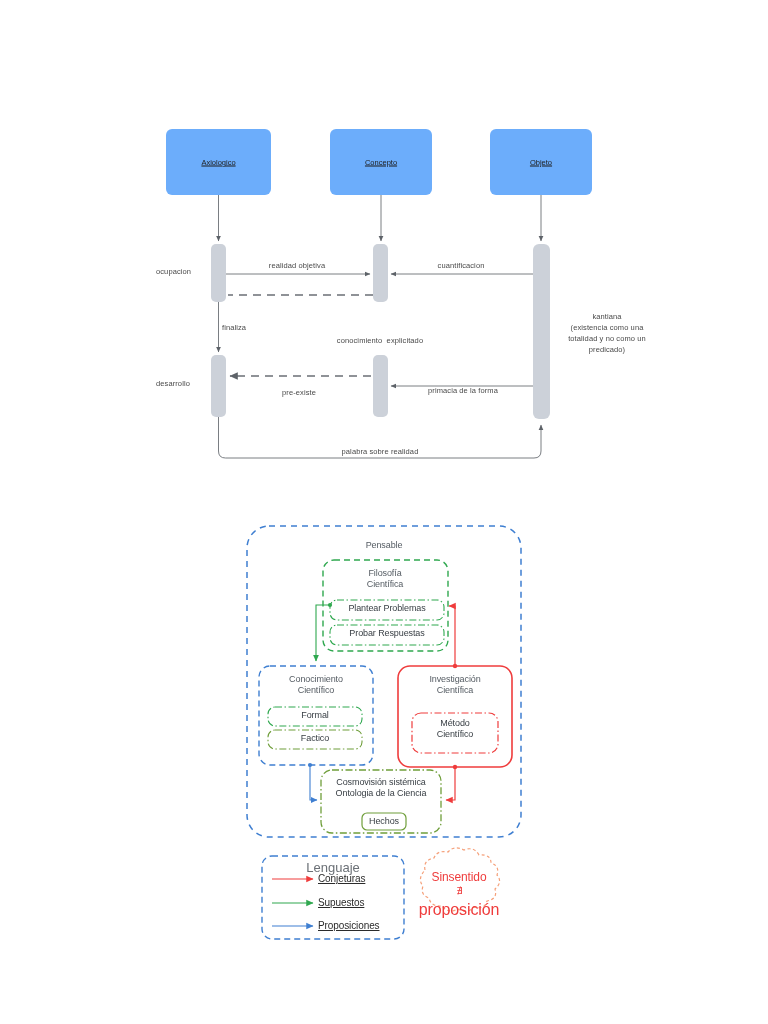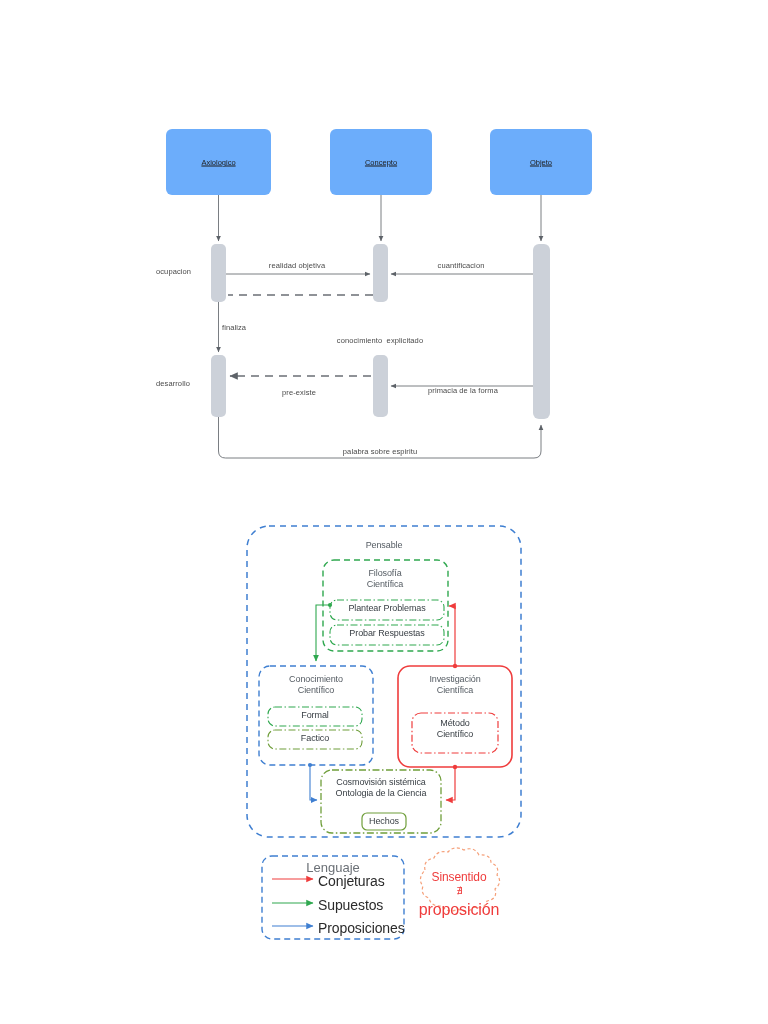--- a/index.html
+++ b/index.html
@@ -52,23 +52,24 @@
     text-align: center;
     transform: translateX(-50%);
     white-space: pre;
     letter-spacing: -0.1px;
   }
   .d2txt.dark { color: #3a4046; }
   .d2txt.red  { color: #ef3c3c; }
   .legend-txt {
     position: absolute;
     color: #2b2b2b;
-    font-size: 14px;
+    font-size: 10px;
     white-space: nowrap;
     letter-spacing: -0.1px;
+    text-decoration: underline;
   }
   .legend-title {
     position: absolute;
     color: #6b7076;
     font-size: 13px;
     transform: translateX(-50%);
     white-space: nowrap;
   }
 </style>
 </head>
@@ -136,21 +137,25 @@
 
   <div class="lbl" style="left:156px; top:262px;">ocupacion</div>
   <div class="lbl" style="left:156px; top:374px;">desarrollo</div>
 
   <div class="lbl c" style="left:297px; top:256px;">realidad objetiva</div>
   <div class="lbl c" style="left:461px; top:256px;">cuantificacion</div>
   <div class="lbl" style="left:222px; top:318px;">finaliza</div>
   <div class="lbl c" style="left:380px; top:331px;">conocimiento  explicitado</div>
   <div class="lbl c" style="left:299px; top:383px;">pre-existe</div>
   <div class="lbl c" style="left:463px; top:381px;">primacia de la forma</div>
-  <div class="lbl c" style="left:380px; top:442px;">palabra sobre espiritu</div>
+  <div class="lbl c" style="left:380px; top:442px;">palabra sobre realidad</div>
+  <div class="lbl c" style="left:607px; top:307px;">kantiana
+(existencia como una
+totalidad y no como un
+predicado)</div>
 
   <svg class="layer" viewBox="0 0 768 1024">
 
     <rect x="247" y="521" width="274" height="311" rx="22" ry="22" fill="none" stroke="#3f7fd1" stroke-width="1.5" stroke-dasharray="6 5"></rect>
 
     <rect x="323" y="555" width="125" height="91" rx="11" ry="11" fill="none" stroke="#2fa84f" stroke-width="1.4" stroke-dasharray="6 4"></rect>
     <rect x="330" y="595" width="114" height="20" rx="7" ry="7" fill="none" stroke="#2fa84f" stroke-width="1.1" stroke-dasharray="7 2.5 1.5 2.5"></rect>
     <rect x="330" y="620" width="114" height="20" rx="7" ry="7" fill="none" stroke="#2fa84f" stroke-width="1.1" stroke-dasharray="7 2.5 1.5 2.5"></rect>
 
     <rect x="259" y="661" width="114" height="99" rx="11" ry="11" fill="none" stroke="#3f7fd1" stroke-width="1.4" stroke-dasharray="6 4"></rect>

